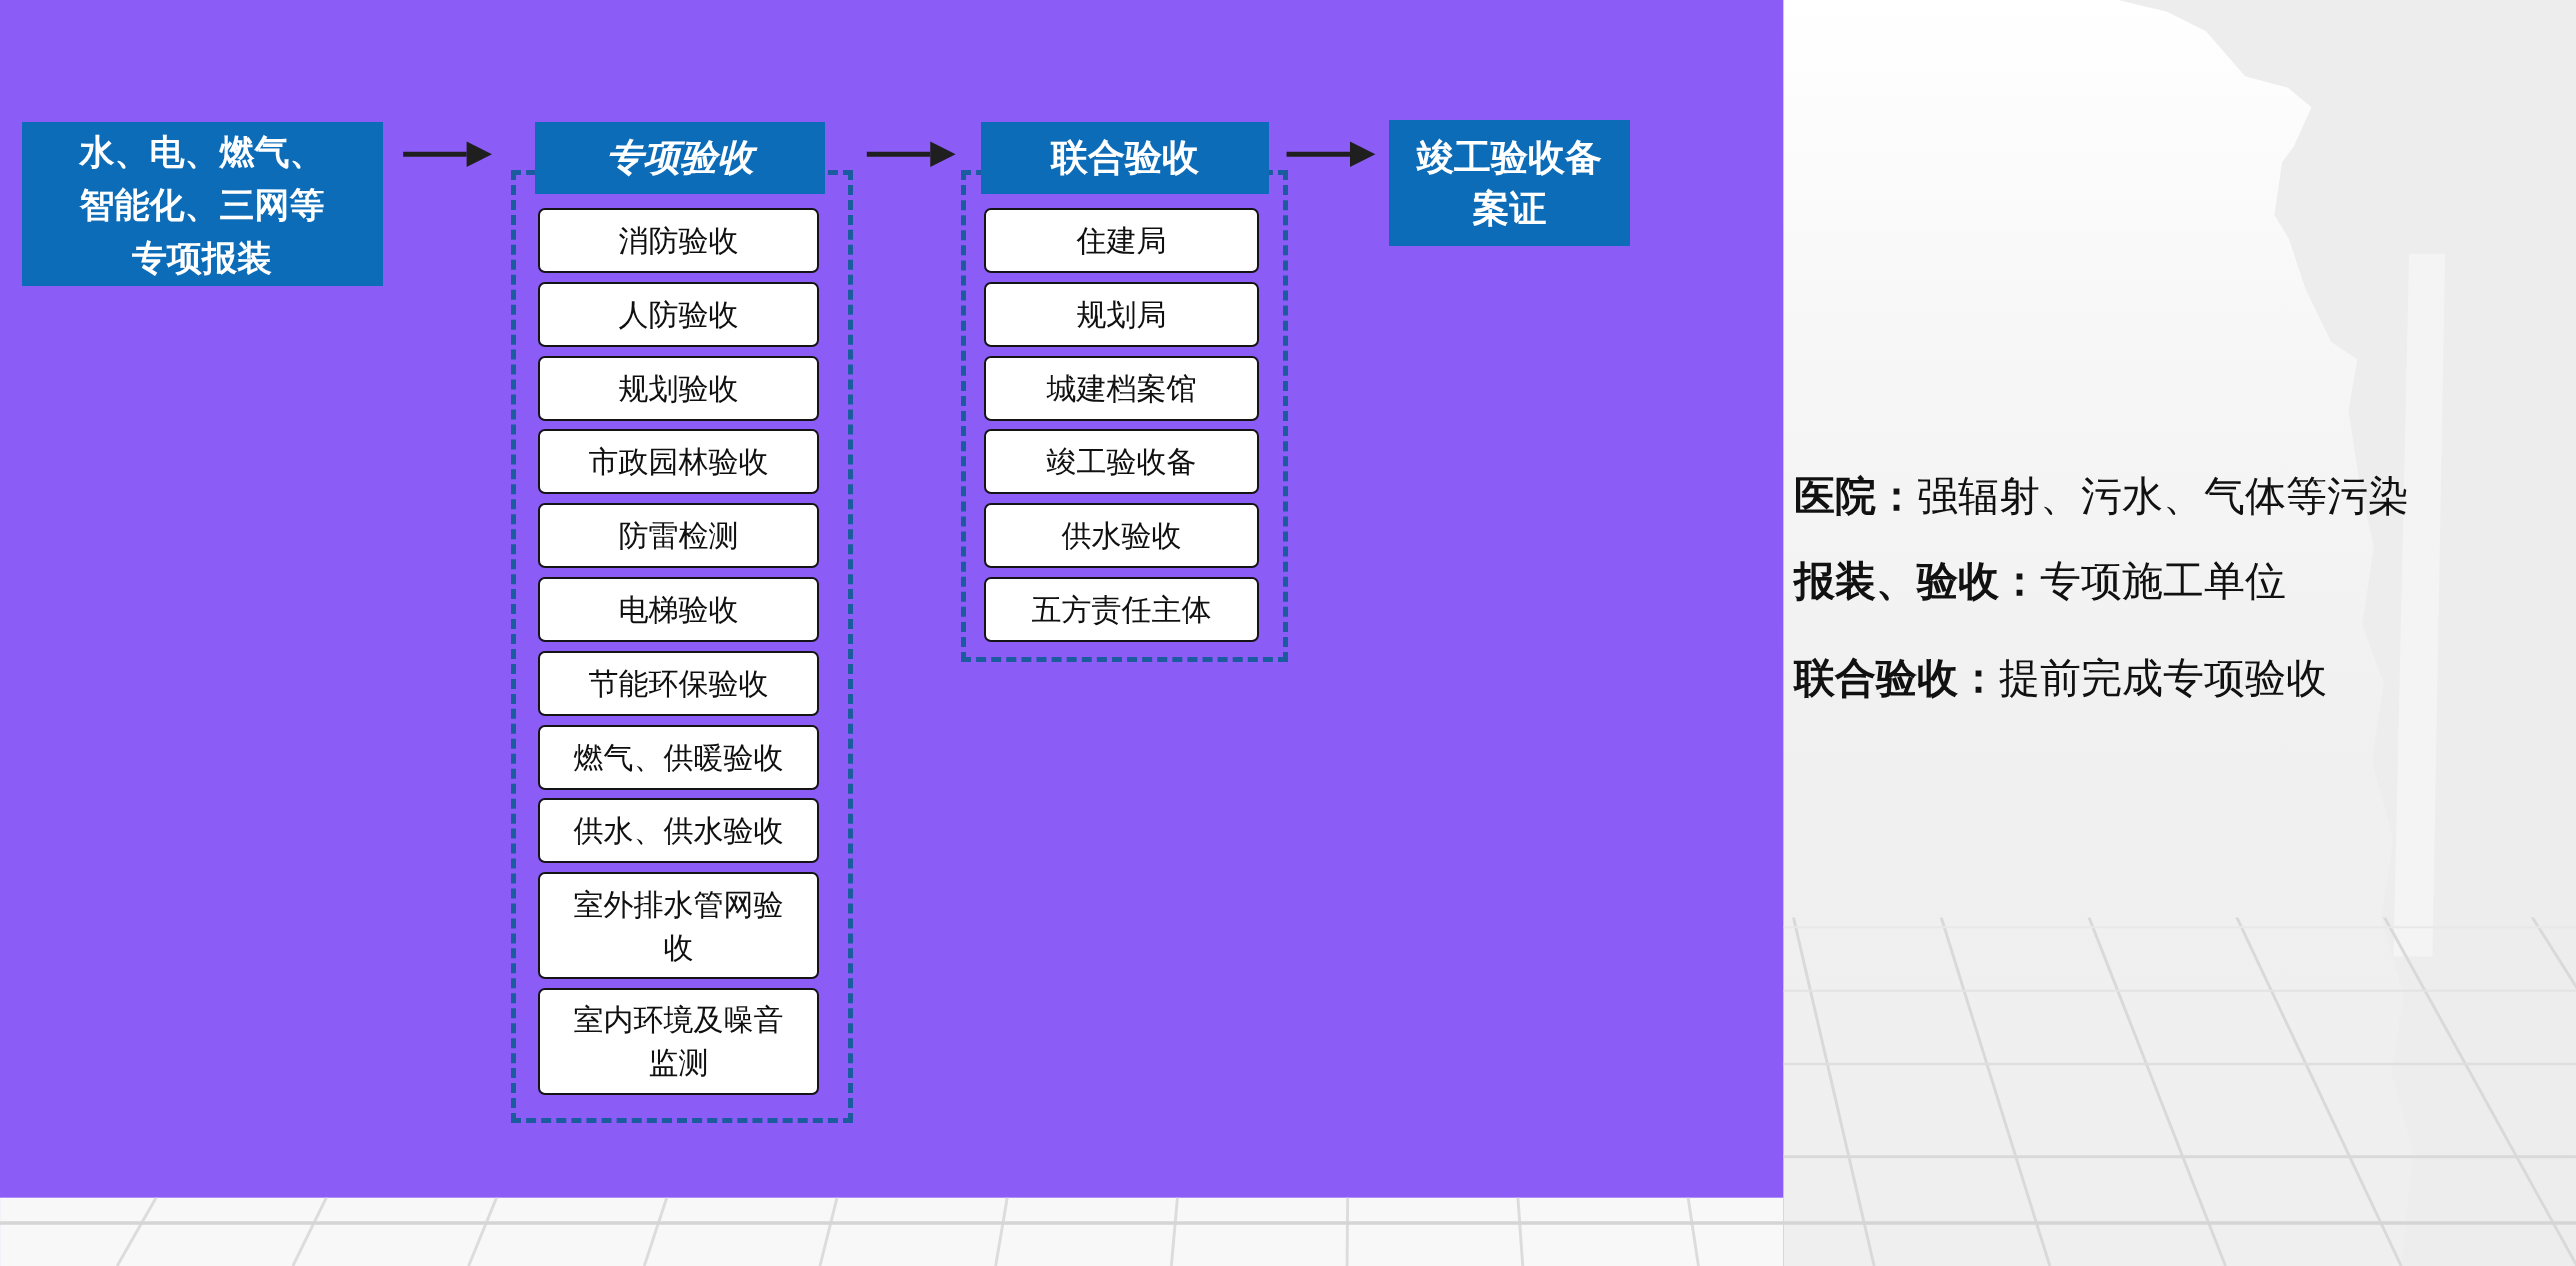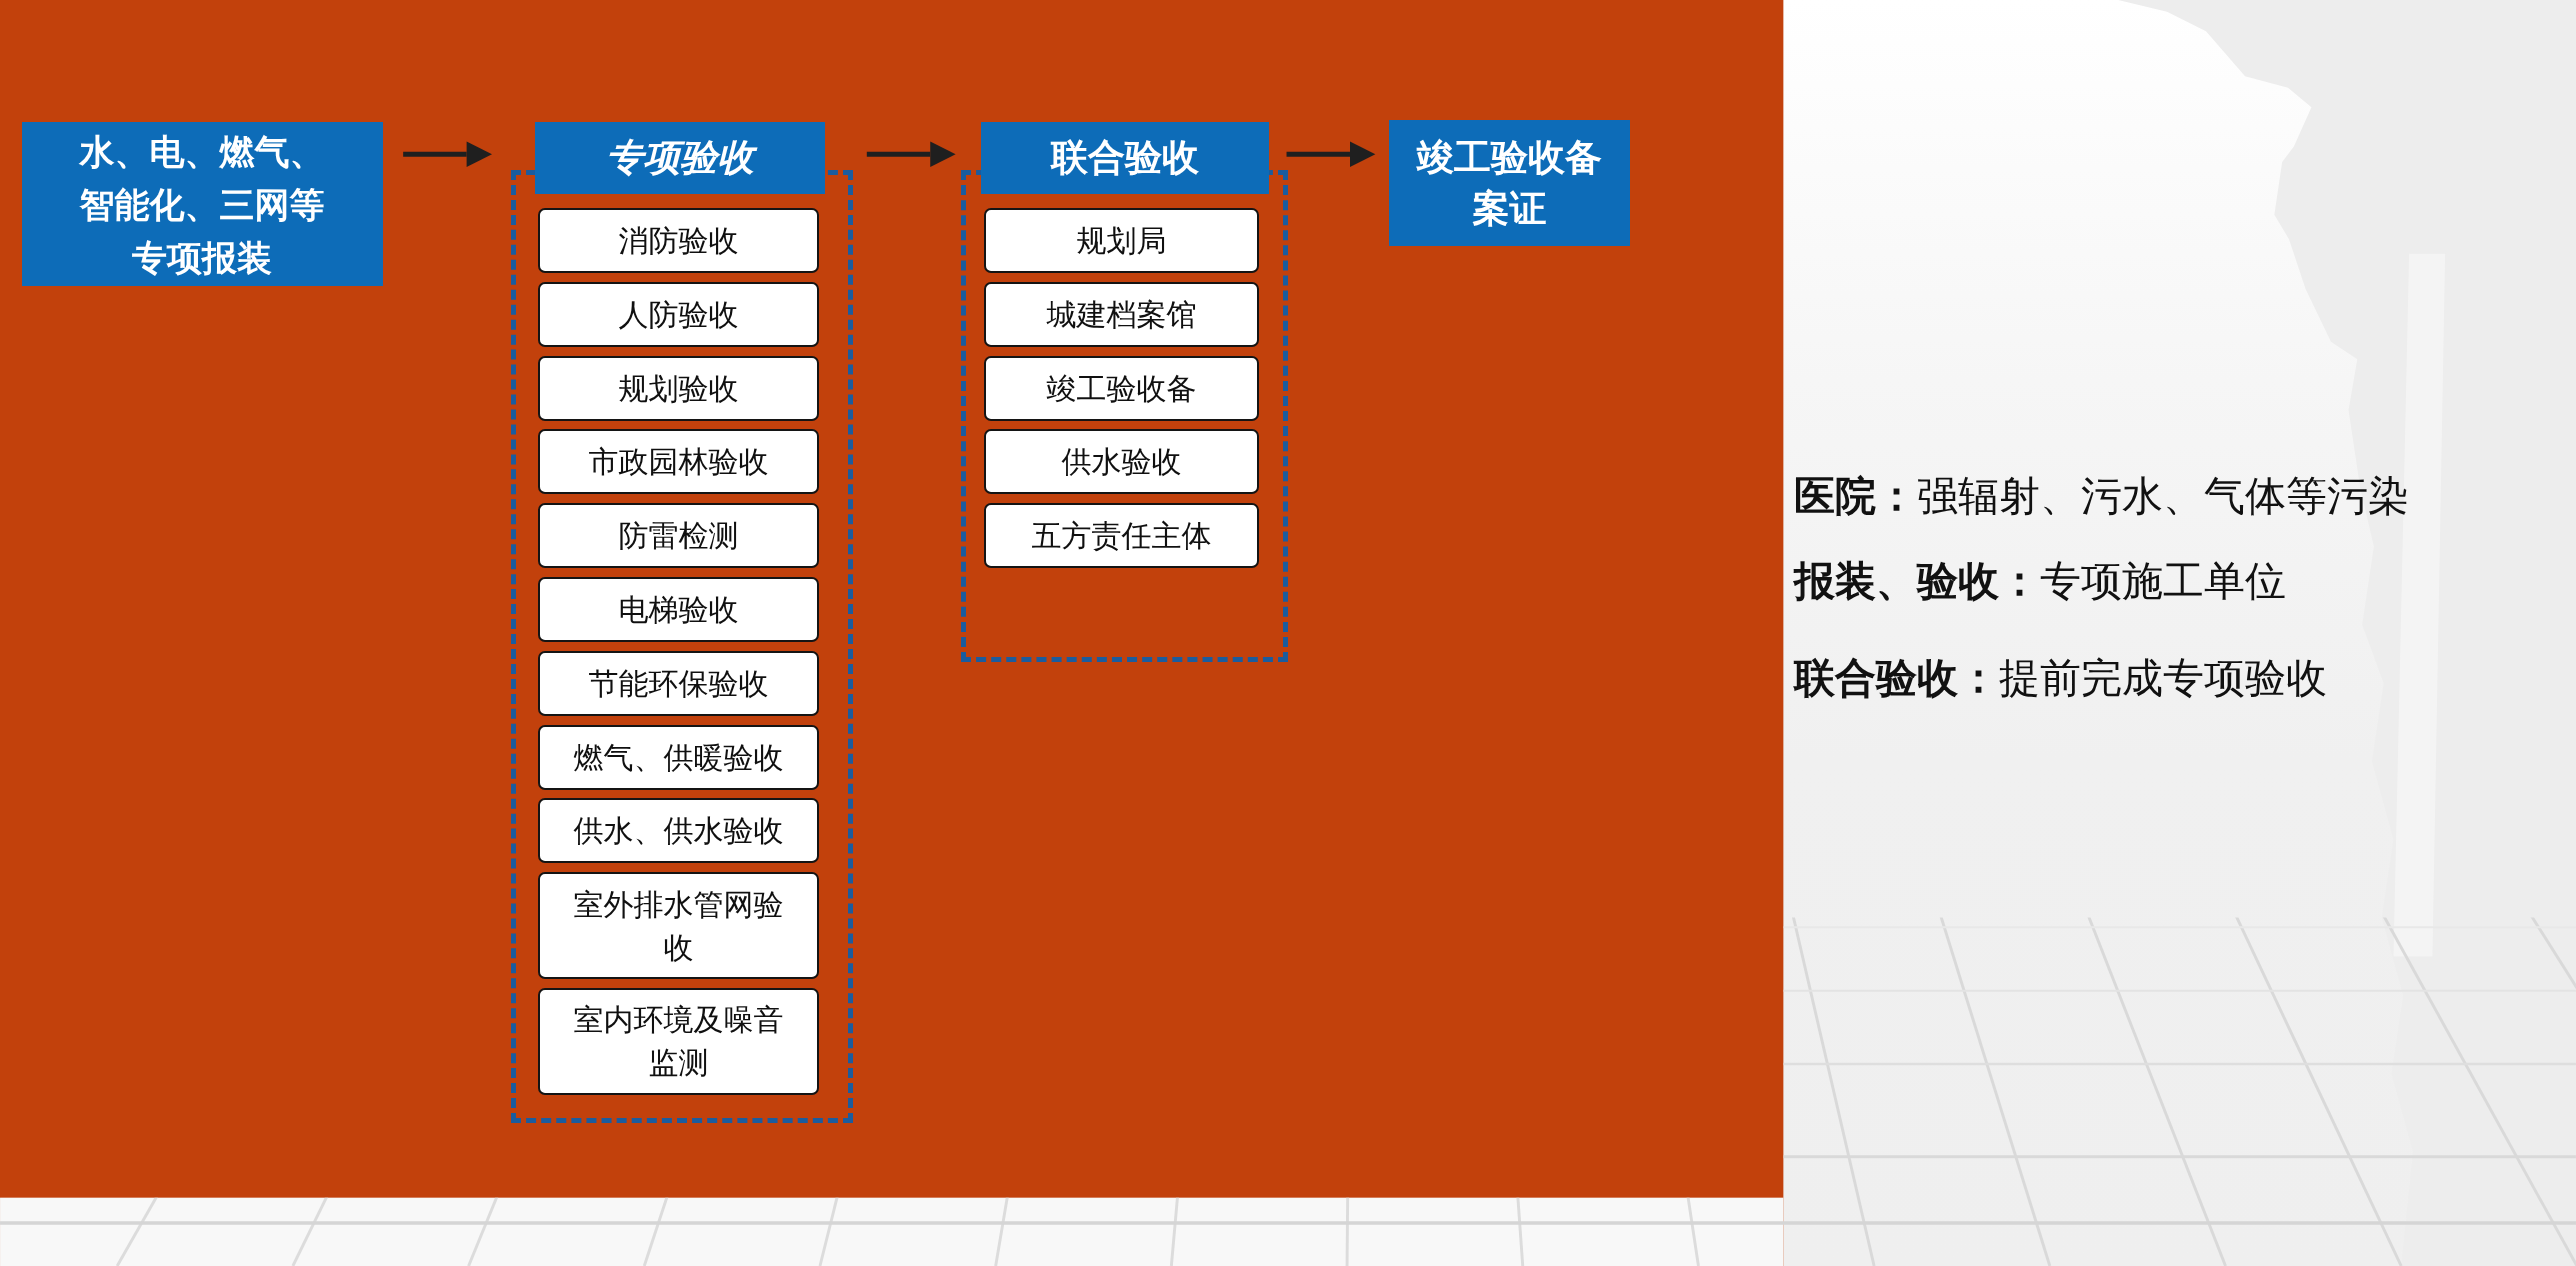--- a/index.html
+++ b/index.html
@@ -1,20 +1,20 @@
 <!DOCTYPE html>
 <html><head>
 <meta charset="utf-8">
 <style>
   html,body{margin:0;padding:0;background:#ffffff;}
   #slide{
     position:relative;
     width:2576px;height:1266px;
     overflow:hidden;
-    background:#c2410c;
+    background:#8b5cf6;
     font-family:"Liberation Sans","DejaVu Sans",sans-serif;
     color:#111111;
   }
   #bg{position:absolute;left:0;top:0;}
   .abs{position:absolute;}
   
   .bluebox{
     background:#0d6cb8;
     color:#ffffff;
     font-weight:bold;
@@ -174,20 +174,21 @@
     <div class="item">供水、供水验收</div>
     <div class="item tall">室外排水管网验
 收</div>
     <div class="item tall">室内环境及噪音
 监测</div>
   </div>
 
   <div id="col2-dashed" class="abs dashed"></div>
   <div id="col2-header" class="abs bluebox col-header">联合验收</div>
   <div id="col2-items" class="abs items">
+    <div class="item">住建局</div>
     <div class="item">规划局</div>
     <div class="item">城建档案馆</div>
     <div class="item">竣工验收备</div>
     <div class="item">供水验收</div>
     <div class="item">五方责任主体</div>
   </div>
 
   <div id="end-box" class="abs bluebox">竣工验收备
 案证</div>
 

